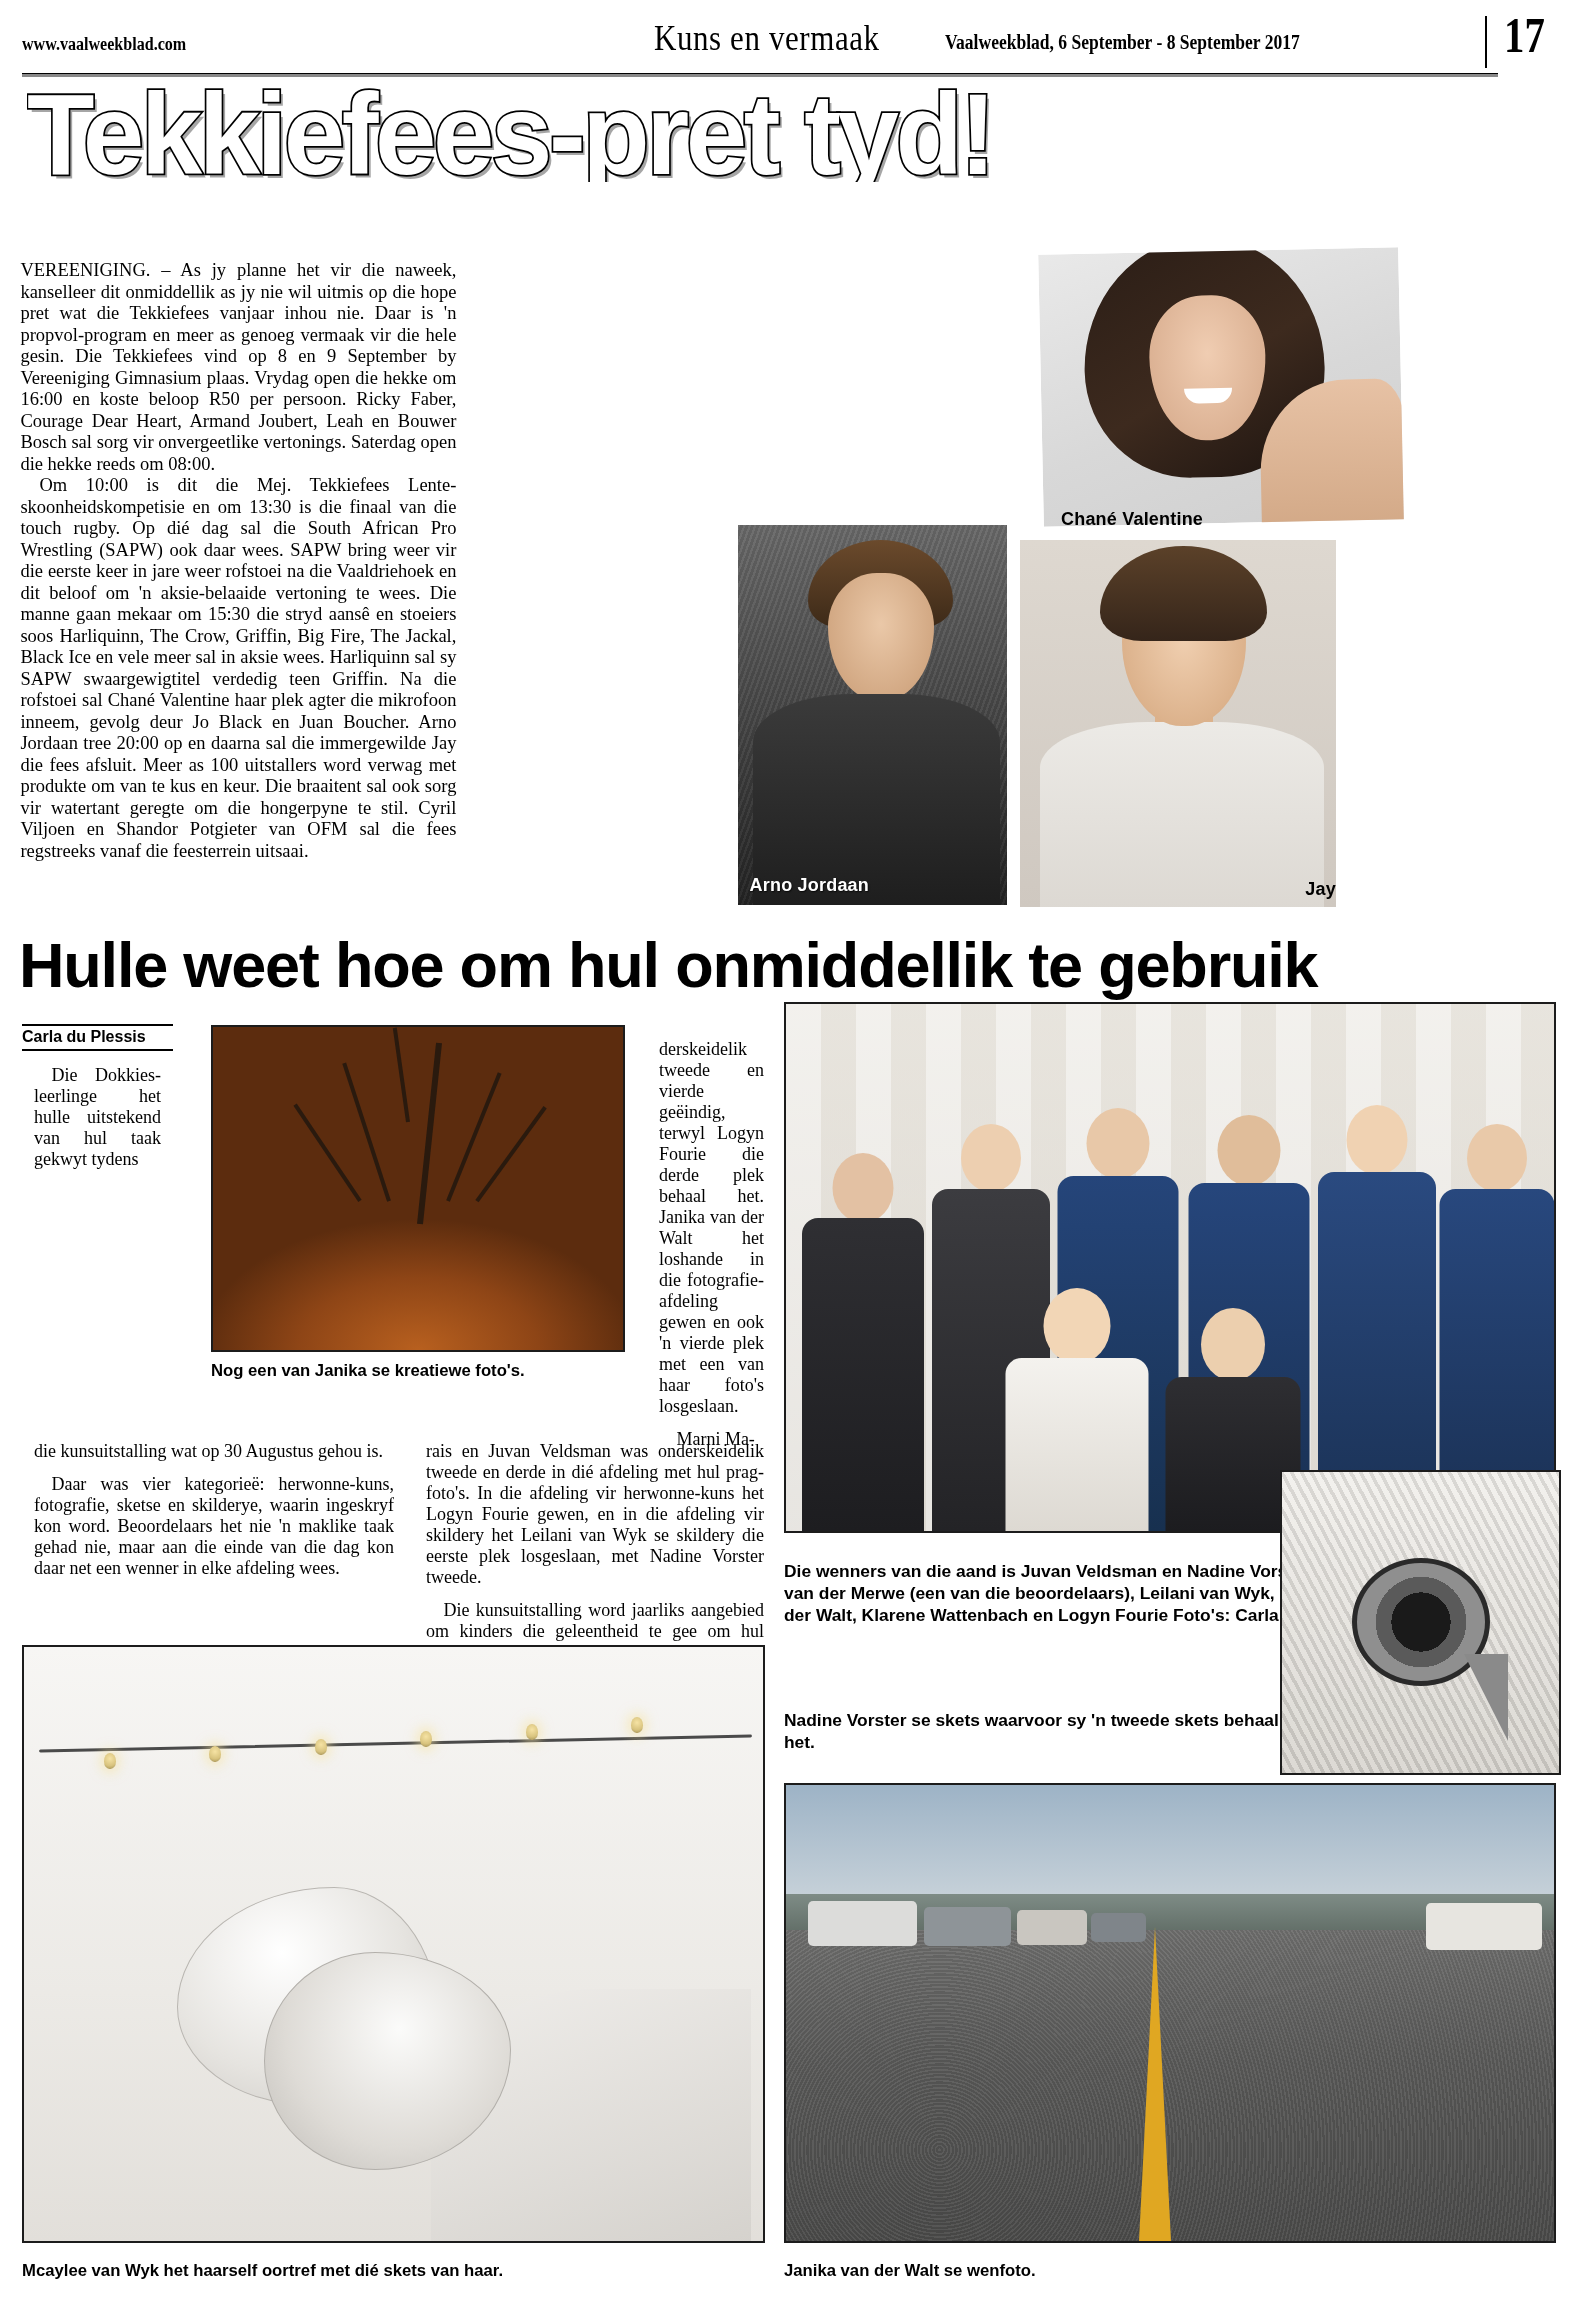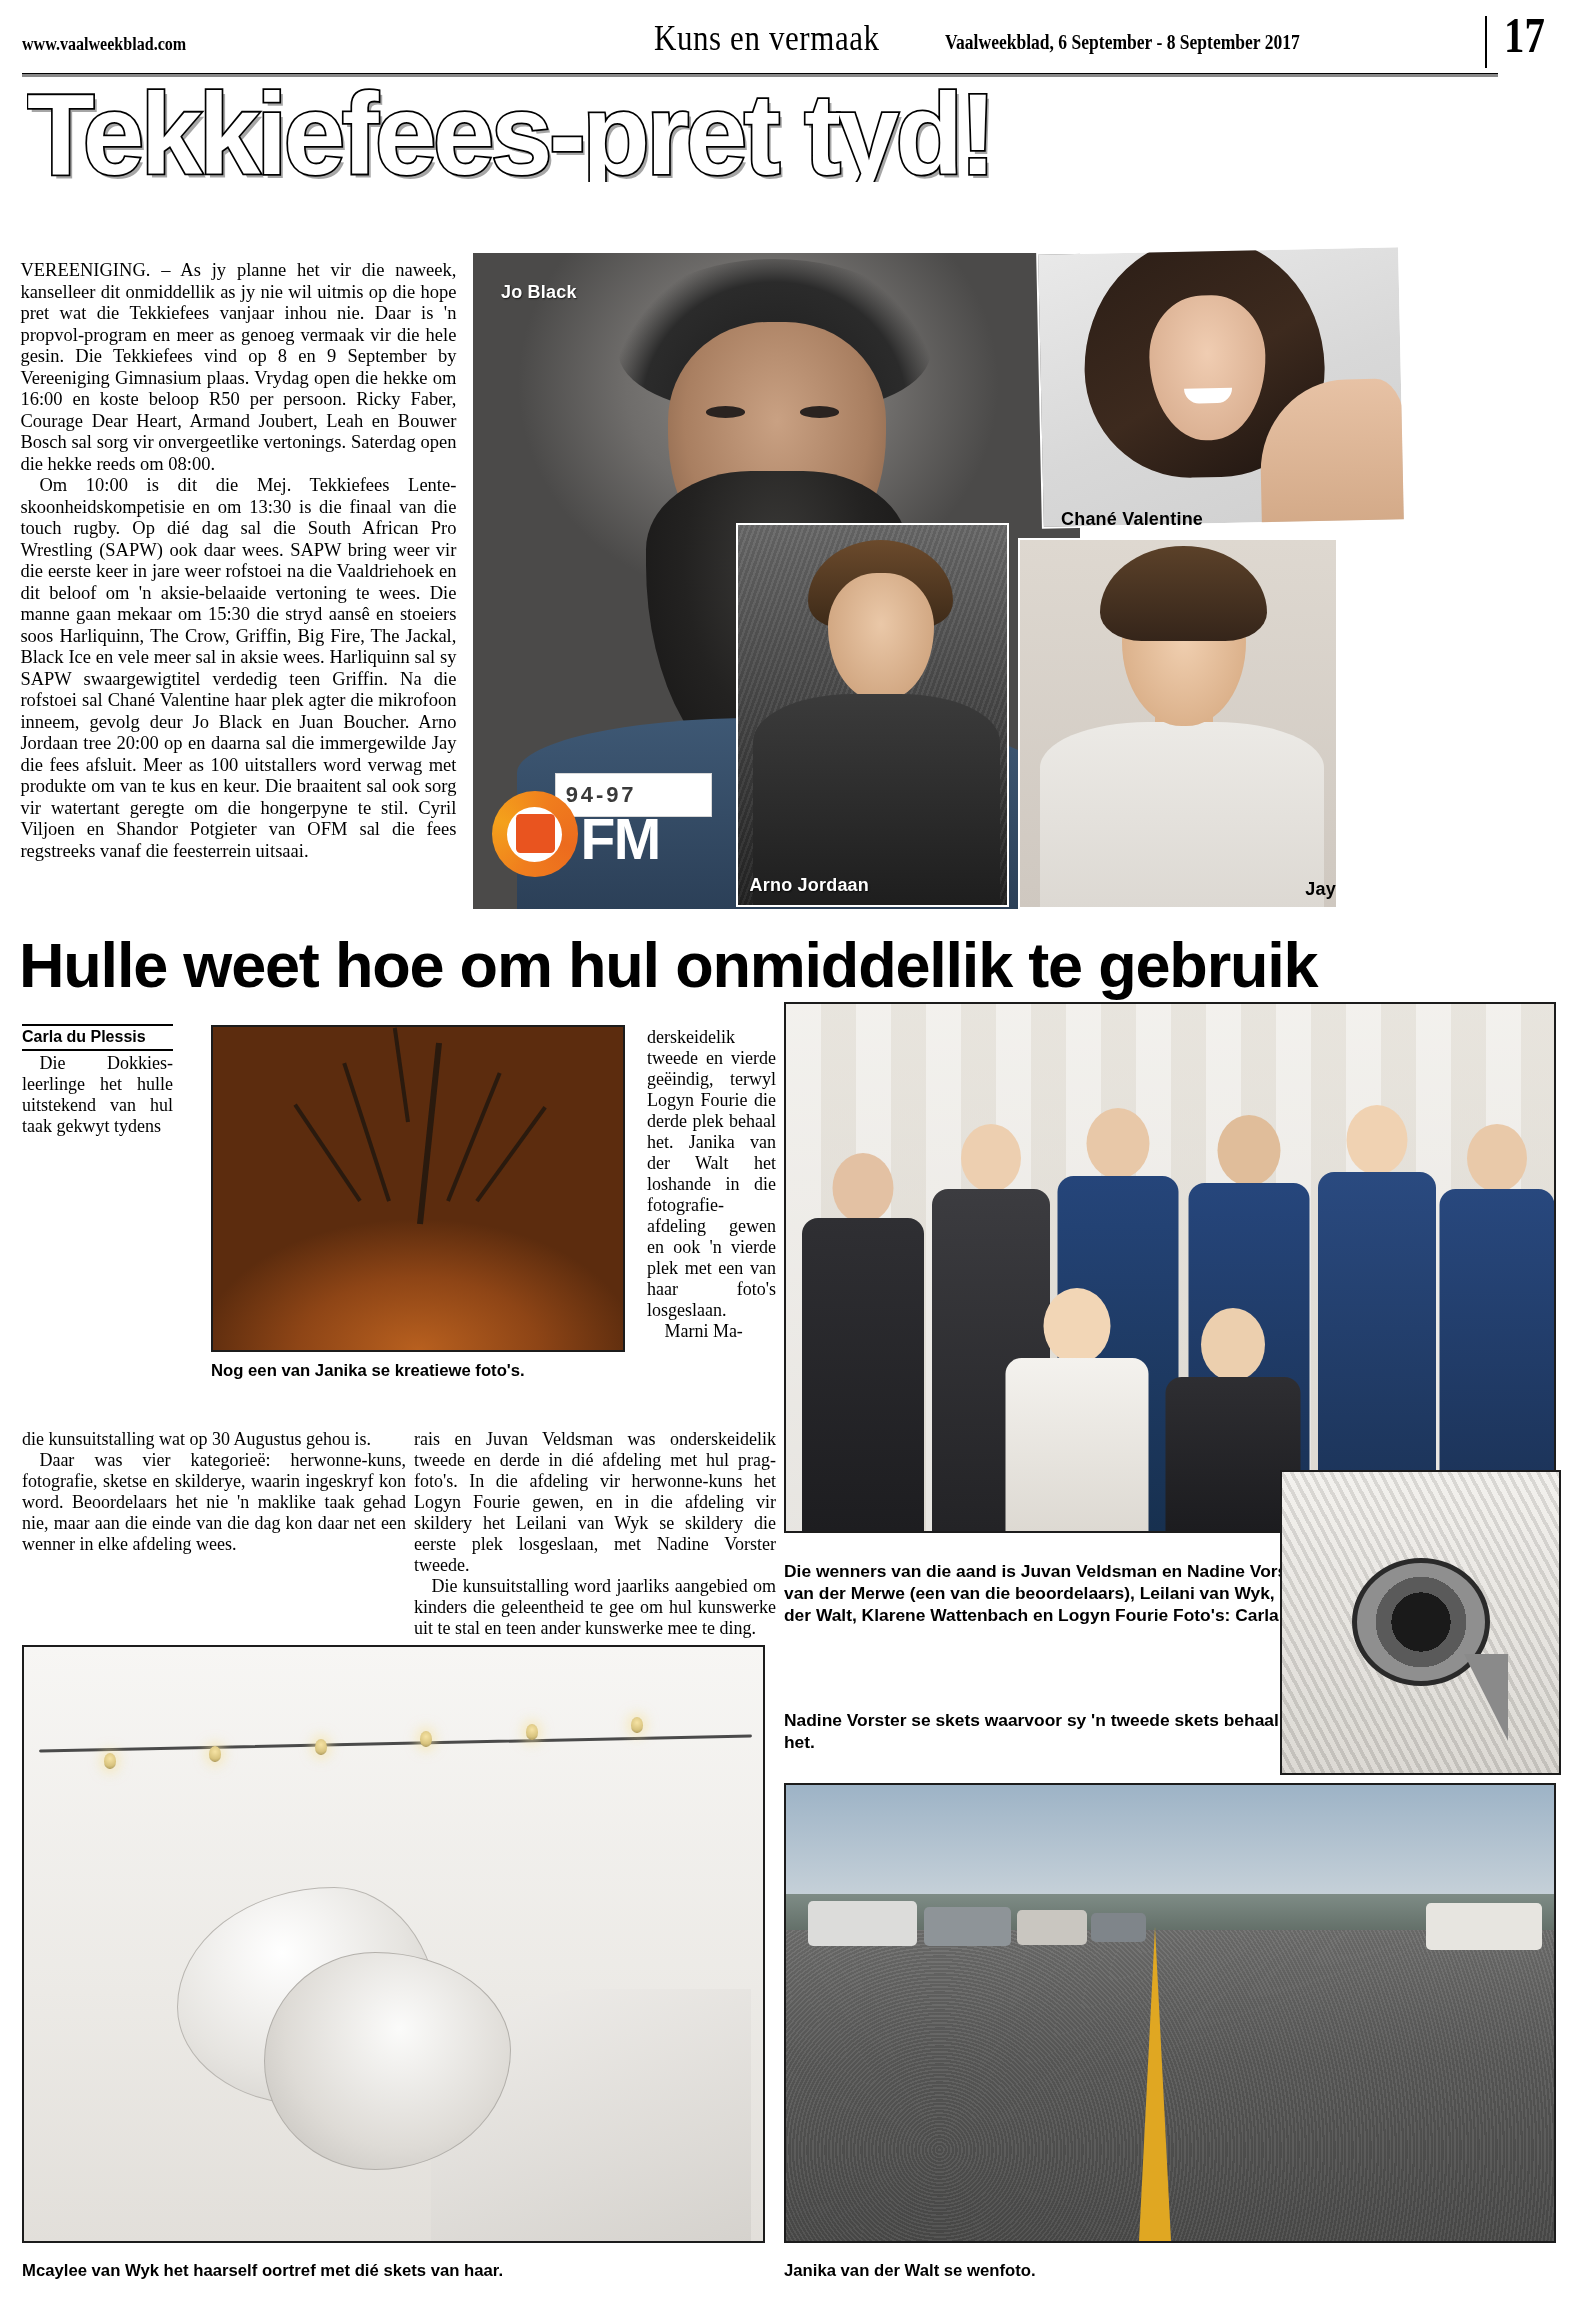--- a/index.html
+++ b/index.html
@@ -209,21 +209,21 @@
   .byline .rl { width:151px; height:2.2px; background:#000; }
   .byline .nm {
     font-family:"Liberation Sans", sans-serif; font-weight:bold;
     font-size:16px; padding:2.2px 0 2.9px 0;
   }
   .byline .rl2 { width:151px; height:1.5px; background:#000; }
 
   
   .col { position:absolute; font-family:"Liberation Serif", serif;
     font-size:18px; line-height:21px; text-align:justify; }
-  .col p { margin:0; text-indent:17.4px; }
+  .col p { margin:12px; text-indent:17.4px; }
   .col p.first { text-indent:0; }
 
   .c1-narrow { left:22px; top:1053px; width:151px; }
   .c1-wide   { left:22px; top:1429px; width:384px; }
   .c2-narrow { left:647px; top:1027px; width:129px; }
   .c2-wide   { left:414px; top:1429px; width:362px; }
 
   
   .p-tree {
     position:absolute; left:211px; top:1025px; width:414px; height:327px;
@@ -343,38 +343,20 @@
   <div class="mast-pageno">17</div>
   <div class="mast-rule"></div>
 </div>
 
 <div class="banner-head">
   <span>Tekkiefees-pret tyd!</span>
 </div>
 
 <div class="collage">
 
-  <div class="ph ph-joblack">
-    <div class="jb-hair"></div>
-    <div class="jb-face"></div>
-    <div class="jb-eyeL"></div>
-    <div class="jb-eyeR"></div>
-    <div class="jb-beard"></div>
-    <div class="jb-body"></div>
-    <div class="cap" style="left:28px; top:29px; color:#ffffff; text-shadow:0.7px 0.7px 1.5px rgba(0,0,0,.7);">Jo Black</div>
-
-    <div class="ofm">
-      <div class="ofm-plate">
-        <span>94-97</span>
-      </div>
-      <div class="ofm-o"></div>
-      <div class="ofm-sq"></div>
-      <div class="ofm-fm">FM</div>
-    </div>
-  </div>
 
   <div class="ph ph-chane">
     <div class="cv-hair"></div>
     <div class="cv-face"></div>
     <div class="cv-smile"></div>
     <div class="cv-arm"></div>
   </div>
   <div class="ph" style="left:566px; top:256px; width:364px; height:20.4px; background:transparent;">
     <div class="cap" style="left:22px; top:0; color:#000;">Chané Valentine</div>
   </div>

